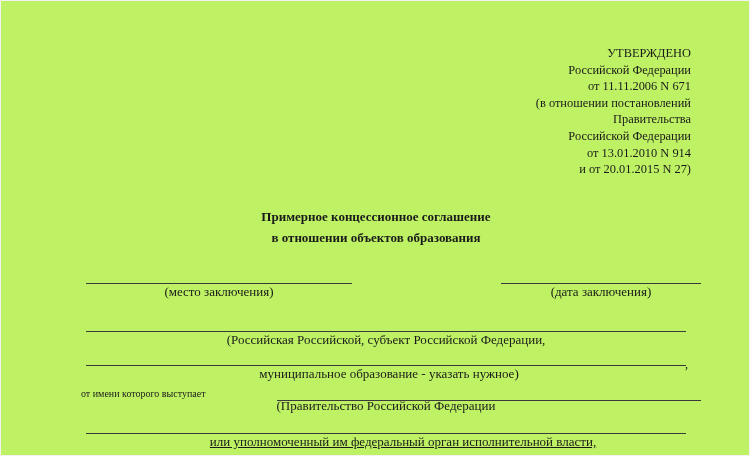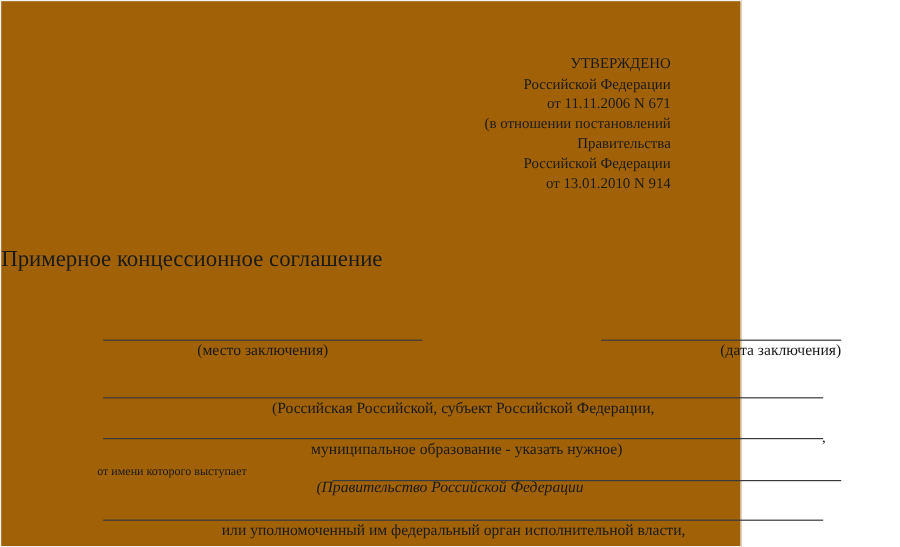--- a/index.html
+++ b/index.html
@@ -9,23 +9,23 @@
   body {
     width: 750px;
     height: 456px;
     background: #ffffff;
     font-family: "Liberation Serif", "DejaVu Serif", serif;
     color: #1a1a1a;
     overflow: hidden;
   }
   .page {
     position: relative;
-    width: 618px;
+    width: 750px;
     height: 456px;
-    background: #a16207;
+    background: #bef264;
     box-sizing: border-box;
     border: 1px solid #f2f2f2;
   }
 
   
   .approval-block {
     position: absolute;
     top: 44px;
     right: 58px;
     width: 300px;
@@ -37,23 +37,23 @@
   .approval-line {
     display: block;
   }
 
   
   .doc-title {
     position: absolute;
     top: 205px;
     left: 0;
     width: 750px;
-    text-align: left;
-    font-size: 19px;
-    font-weight: normal;
+    text-align: center;
+    font-size: 13px;
+    font-weight: bold;
     line-height: 21px;
   }
   .title-line { display: block; }
 
   
   .rule {
     position: absolute;
     border-top: 1.2px solid #3a3a3a;
     height: 0;
   }
@@ -62,21 +62,21 @@
     font-size: 13px;
     line-height: 14px;
     white-space: nowrap;
     text-align: center;
   }
 
   
   .field-place-rule { left: 85px; top: 282px; width: 266px; }
   .field-place-caption { left: 85px; top: 284px; width: 266px; }
   .field-date-rule { left: 500px; top: 282px; width: 200px; }
-  .field-date-caption { left: 500px; top: 284px; width: 200px; text-align: right; }
+  .field-date-caption { left: 500px; top: 284px; width: 200px; }
 
   
   .field-party1-rule { left: 85px; top: 330px; width: 600px; }
   .field-party1-caption { left: 85px; top: 332px; width: 600px; }
 
   .field-party2-rule { left: 85px; top: 364px; width: 600px; }
   .field-party2-caption { left: 88px; top: 366px; width: 600px; }
   .trailing-comma {
     position: absolute;
     left: 684px;
@@ -102,42 +102,44 @@
     white-space: nowrap;
   }
   .behalf-rule {
     position: absolute;
     left: 196px;
     top: 15px;
     width: 424px;
     border-top: 1.2px solid #3a3a3a;
     height: 0;
   }
-  .field-gov-caption { left: 74px; top: 398px; width: 600px; font-style: italic; }
+  .field-gov-caption { left: 85px; top: 398px; width: 600px; }
 
   .field-last-rule { left: 85px; top: 432px; width: 600px; }
-  .field-last-caption { left: 77px; top: 434px; width: 600px; }
+  .field-last-caption { left: 102px; top: 434px; width: 600px; text-decoration: underline; }
 </style>
 </head>
 <body>
 
 <div class="page">
 
   <div class="approval-block">
     <span class="approval-line">УТВЕРЖДЕНО</span>
     <span class="approval-line">Российской Федерации</span>
     <span class="approval-line">от 11.11.2006 N 671</span>
     <span class="approval-line">(в отношении постановлений</span>
     <span class="approval-line">Правительства</span>
     <span class="approval-line">Российской Федерации</span>
     <span class="approval-line">от 13.01.2010 N 914</span>
+    <span class="approval-line">и от 20.01.2015 N 27)</span>
   </div>
 
   <div class="doc-title">
     <span class="title-line">Примерное концессионное соглашение</span>
+    <span class="title-line">в отношении объектов образования</span>
   </div>
 
   <div class="rule field-place-rule"></div>
   <div class="caption field-place-caption">(место заключения)</div>
 
   <div class="rule field-date-rule"></div>
   <div class="caption field-date-caption">(дата заключения)</div>
 
   <div class="rule field-party1-rule"></div>
   <div class="caption field-party1-caption">(Российская Российской, субъект Российской Федерации,</div>

